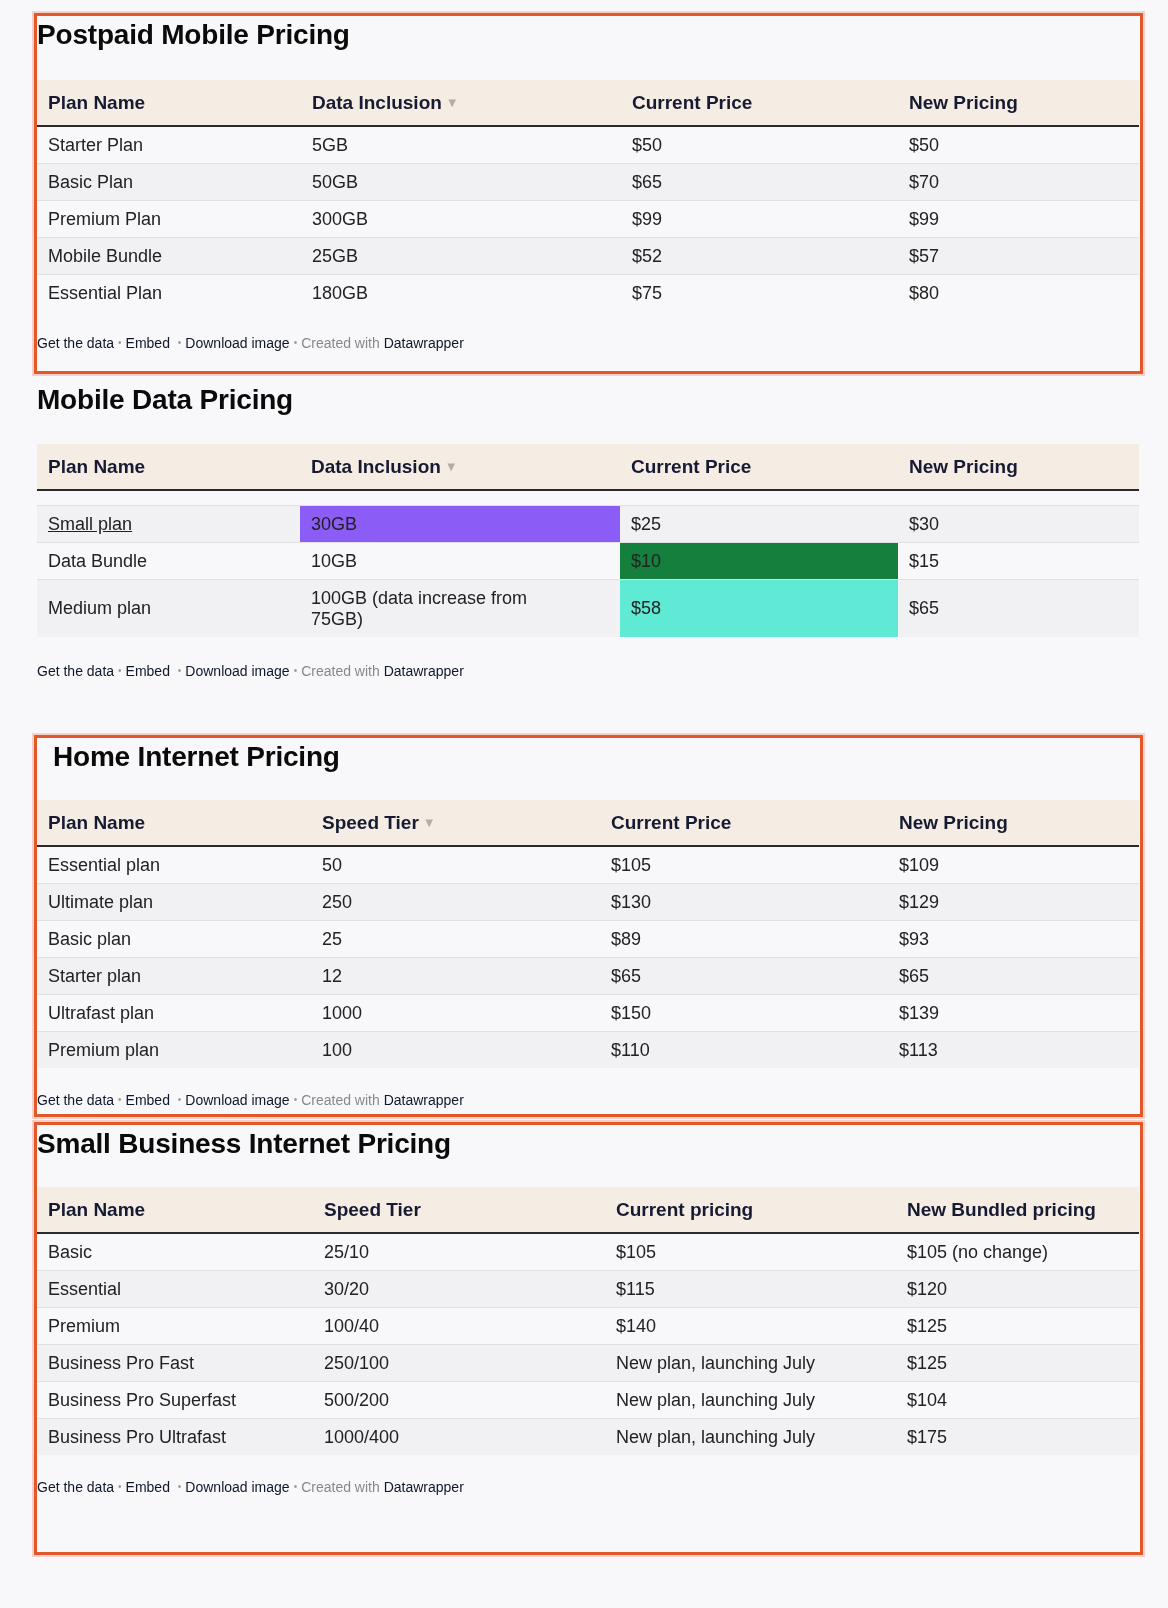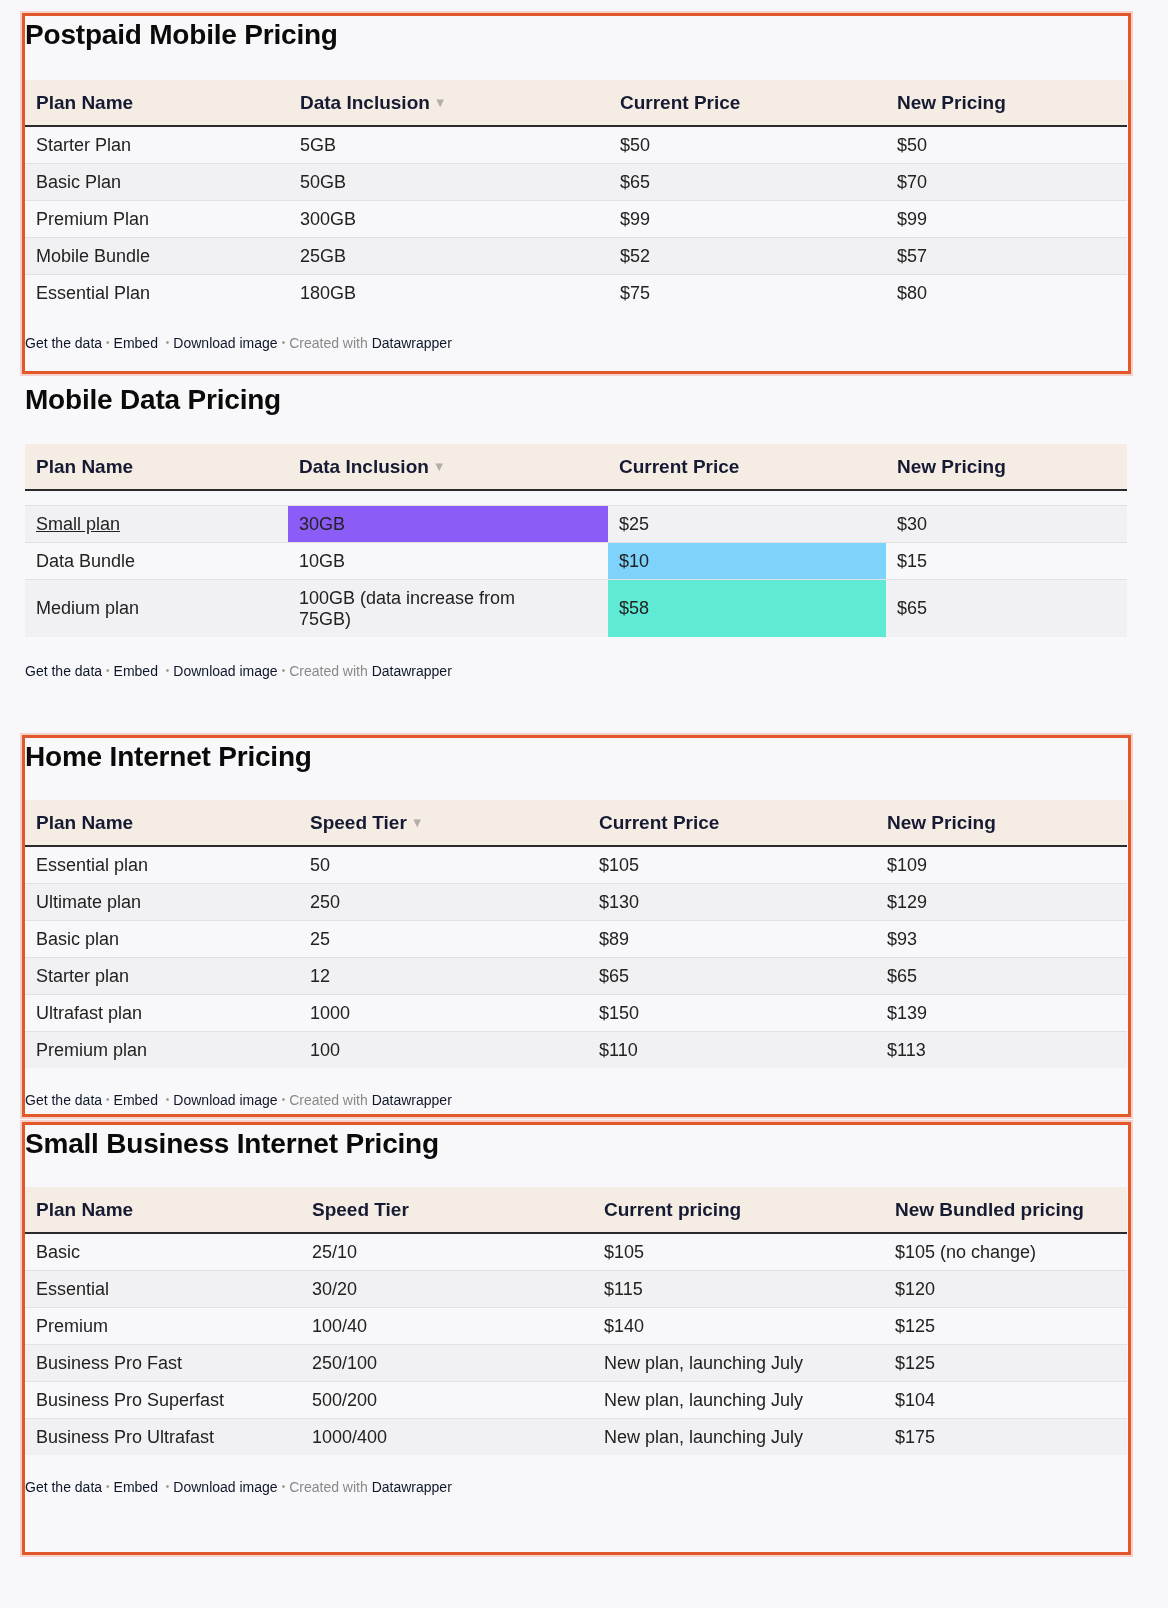--- a/index.html
+++ b/index.html
@@ -6,21 +6,21 @@
   body {
     width: 1168px; height: 1608px;
     background: #f8f8fa;
     font-family: "Liberation Sans", sans-serif;
     color: #1d1d1d;
     position: relative;
     overflow: hidden;
   }
   .section {
     position: absolute;
-    left: 25px;
+    left: 37px;
     width: 1102px;
   }
   .boxed::before {
     content: "";
     position: absolute;
     left: -3px; right: -4px; top: 0; bottom: 0;
     border: 3px solid #e2582b;
     box-shadow: 0 0 0 2px rgba(240,140,110,0.35);
     pointer-events: none;
   }
@@ -160,38 +160,38 @@
         </tr>
         <tr>
           <td style="background: rgb(241, 241, 243); text-decoration: underline;">Small plan</td>
           <td style="background: #8b5cf6;">30GB</td>
           <td style="background: rgb(241, 241, 243); margin-top: 16px;">$25</td>
           <td style="background: rgb(241, 241, 243);">$30</td>
         </tr>
         <tr>
           <td style="background: rgb(248, 248, 250);">Data Bundle</td>
           <td style="background: rgb(248, 248, 250);">10GB</td>
-          <td style="background: #7dd3fc;">$10</td>
+          <td style="background: #15803d;">$10</td>
           <td style="background: rgb(248, 248, 250);">$15</td>
         </tr>
         <tr class="tall">
           <td style="background: rgb(241, 241, 243);">Medium plan</td>
           <td style="background: rgb(241, 241, 243); padding-right: 60px;">100GB (data increase from 75GB)</td>
           <td style="background: #5eead4;">$58</td>
           <td style="background: rgb(241, 241, 243);">$65</td>
         </tr>
       </tbody>
   </table>
   <div class="footer" style="top:285px;">
     <a>Get the data</a><span class="sep">•</span><a>Embed</a>&nbsp;<span class="sep">•</span><a>Download image</a><span class="sep">•</span><span>Created with</span> <a>Datawrapper</a>
   </div>
 </div>
 
 <div class="section boxed" style="top:735px;height:382px;">
-  <div class="title" style="top:6px;">Home Internet Pricing</div>
+  <div class="title" style="top:6px;padding-left:16px;">Home Internet Pricing</div>
   <table class="dw" style="top:65px;">
     <colgroup>
         <col style="width:274px">
         <col style="width:289px">
         <col style="width:288px">
         <col>
       </colgroup>
     <thead>
         <tr>
       <th><span>Plan Name</span></th>

